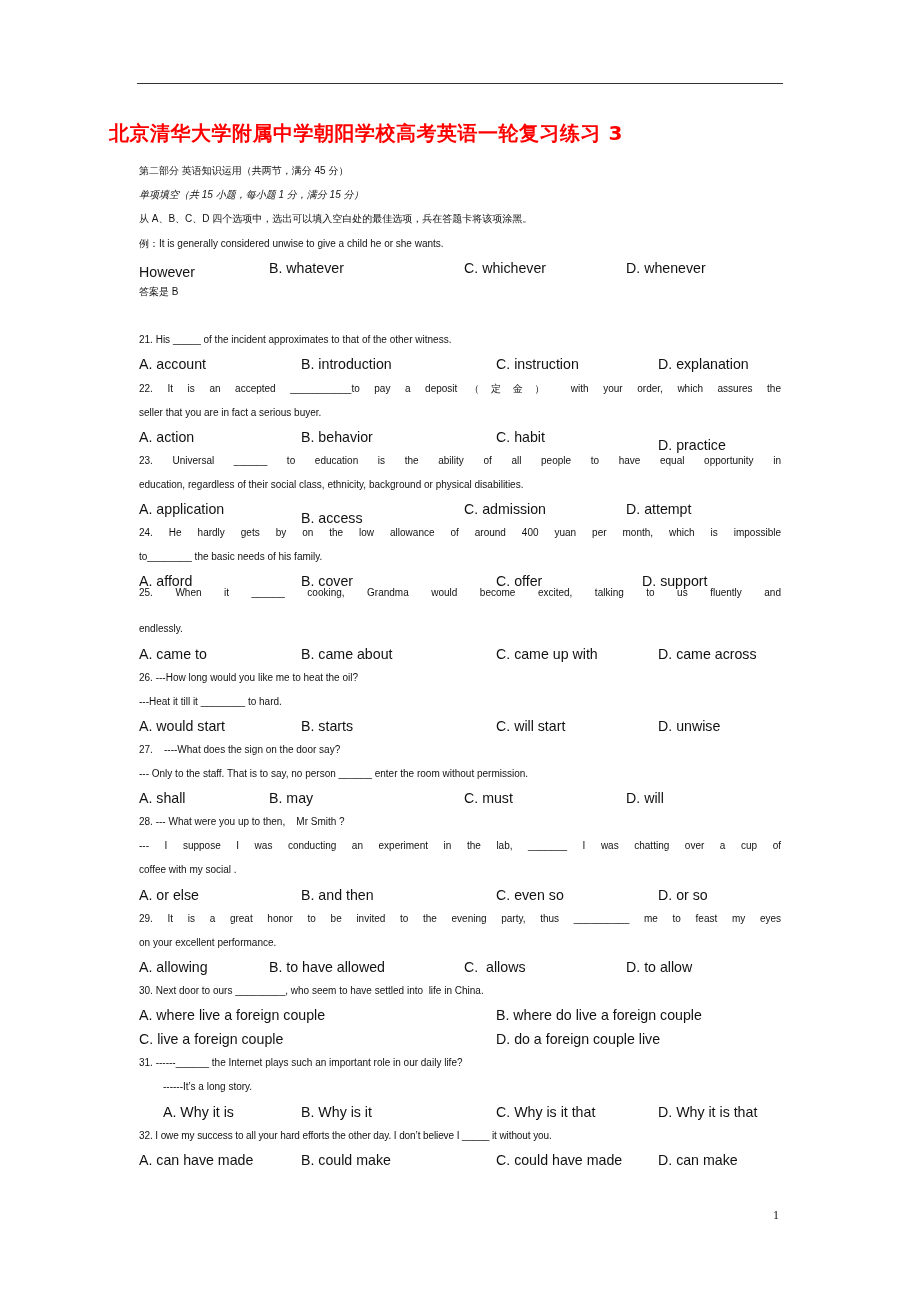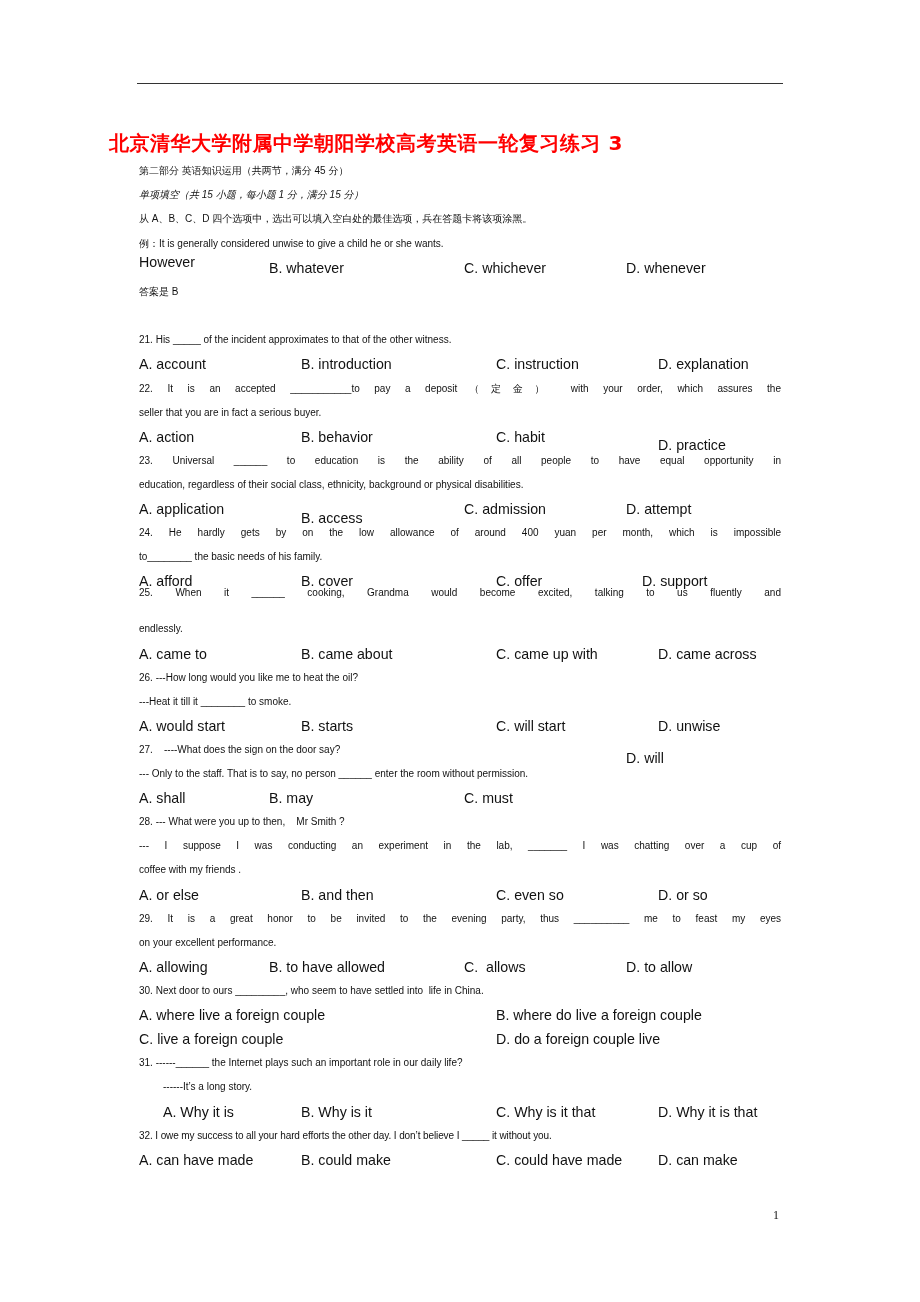--- a/index.html
+++ b/index.html
@@ -1,41 +1,41 @@
 <!DOCTYPE html>
 <html><head>
   <meta charset="utf-8">
   <style>
     html, body { margin:0; padding:0; background:#ffffff; }
     body { width:920px; height:1302px; position:relative; overflow:hidden;
            font-family:"Liberation Sans", "DejaVu Sans", sans-serif; color:#111; }
     .rule { position:absolute; left:137px; top:83px; width:646px; height:0;
             border-top:1.5px solid #333; }
-    .title { position:absolute; left:0; width:732px; top:130px; text-align:center;
+    .title { position:absolute; left:0; width:732px; top:120px; text-align:center;
              color:#ff0000; font-size:20px; font-weight:bold; letter-spacing:0.5px;
              font-family:"DejaVu Sans", sans-serif; }
     .line { position:absolute; left:139px; width:642px; font-size:10px; line-height:24px;
             white-space:nowrap; }
     .just { white-space:normal; text-align:justify; text-align-last:justify; }
     .opt { position:absolute; white-space:nowrap; font-size:14.2px; line-height:24px; }
     .page-num { position:absolute; left:773px; top:1208px; font-size:12px;
                 font-family:"Liberation Serif", serif; }
   </style>
 </head>
 <body>
 
 <div>
   <div class="rule"></div>
   <div class="title">北京清华大学附属中学朝阳学校高考英语一轮复习练习 3</div>
 
   <div class="line" style="top:159px;">第二部分  英语知识运用（共两节，满分 45 分）</div>
   <div class="line" style="top:183px;font-style:italic;">单项填空（共 15 小题，每小题 1 分，满分 15 分）</div>
   <div class="line" style="top:207px;">从 A、B、C、D 四个选项中，选出可以填入空白处的最佳选项，兵在答题卡将该项涂黑。</div>
   <div class="line" style="top:232px;">例：It is generally considered unwise to give a child              he or she wants.</div>
-  <div class="opt" style="left:139px; top:250px;">However</div>
+  <div class="opt" style="left:139px; top:260px;">However</div>
   <div class="opt" style="left:269px; top:256px;">B. whatever</div>
   <div class="opt" style="left:464px; top:256px;">C. whichever</div>
   <div class="opt" style="left:626px; top:256px;">D. whenever</div>
   <div class="line" style="top:280px;">答案是 B</div>
 
   <div>
     <div class="line" style="top:328px;">21. His _____ of the incident approximates to that of the other witness.</div>
     <div class="opt" style="left:139px; top:352px;">A. account</div>
     <div class="opt" style="left:301px; top:352px;">B. introduction</div>
     <div class="opt" style="left:496px; top:352px;">C. instruction</div>
@@ -73,40 +73,40 @@
     <div class="line just" style="top:581px;">25. When it ______ cooking, Grandma would become excited, talking to us fluently and</div>
     <div class="line" style="top:617px;">endlessly.</div>
     <div class="opt" style="left:139px; top:642px;">A. came to</div>
     <div class="opt" style="left:301px; top:642px;">B. came about</div>
     <div class="opt" style="left:496px; top:642px;">C. came up with</div>
     <div class="opt" style="left:658px; top:642px;">D. came across</div>
   </div>
 
   <div>
     <div class="line" style="top:666px;">26. ---How long would you like me to heat the oil?</div>
-    <div class="line" style="top:690px;">---Heat it till it ________ to smoke.</div>
+    <div class="line" style="top:690px;">---Heat it till it ________ to hard.</div>
     <div class="opt" style="left:139px; top:714px;">A. would start</div>
     <div class="opt" style="left:301px; top:714px;">B. starts</div>
     <div class="opt" style="left:496px; top:714px;">C. will start</div>
     <div class="opt" style="left:658px; top:714px;">D. unwise</div>
   </div>
 
   <div>
     <div class="line" style="top:738px; white-space:pre;">27.    ----What does the sign on the door say?</div>
     <div class="line" style="top:762px;">--- Only to the staff. That is to say, no person ______ enter the room without permission.</div>
     <div class="opt" style="left:139px; top:786px;">A. shall</div>
     <div class="opt" style="left:269px; top:786px;">B. may</div>
     <div class="opt" style="left:464px; top:786px;">C. must</div>
-    <div class="opt" style="left:626px; top:746px;text-align:center;">D. will</div>
+    <div class="opt" style="left:626px; top:786px;text-align:center;">D. will</div>
   </div>
 
   <div>
     <div class="line" style="top:810px; white-space:pre;">28. --- What were you up to then,    Mr Smith ?</div>
     <div class="line just" style="top:834px;">--- I suppose I was conducting an experiment in the lab, _______ I was chatting over a cup of</div>
-    <div class="line" style="top:858px;">coffee with my friends .</div>
+    <div class="line" style="top:858px;">coffee with my social .</div>
     <div class="opt" style="left:139px; top:883px;">A. or else</div>
     <div class="opt" style="left:301px; top:883px;">B. and then</div>
     <div class="opt" style="left:496px; top:883px;">C. even so</div>
     <div class="opt" style="left:658px; top:883px;">D. or so</div>
   </div>
 
   <div>
     <div class="line just" style="top:907px;">29. It is a great honor to be invited to the evening party, thus __________ me to feast my eyes</div>
     <div class="line" style="top:931px;">on your excellent performance.</div>
     <div class="opt" style="left:139px; top:955px;">A. allowing</div>

